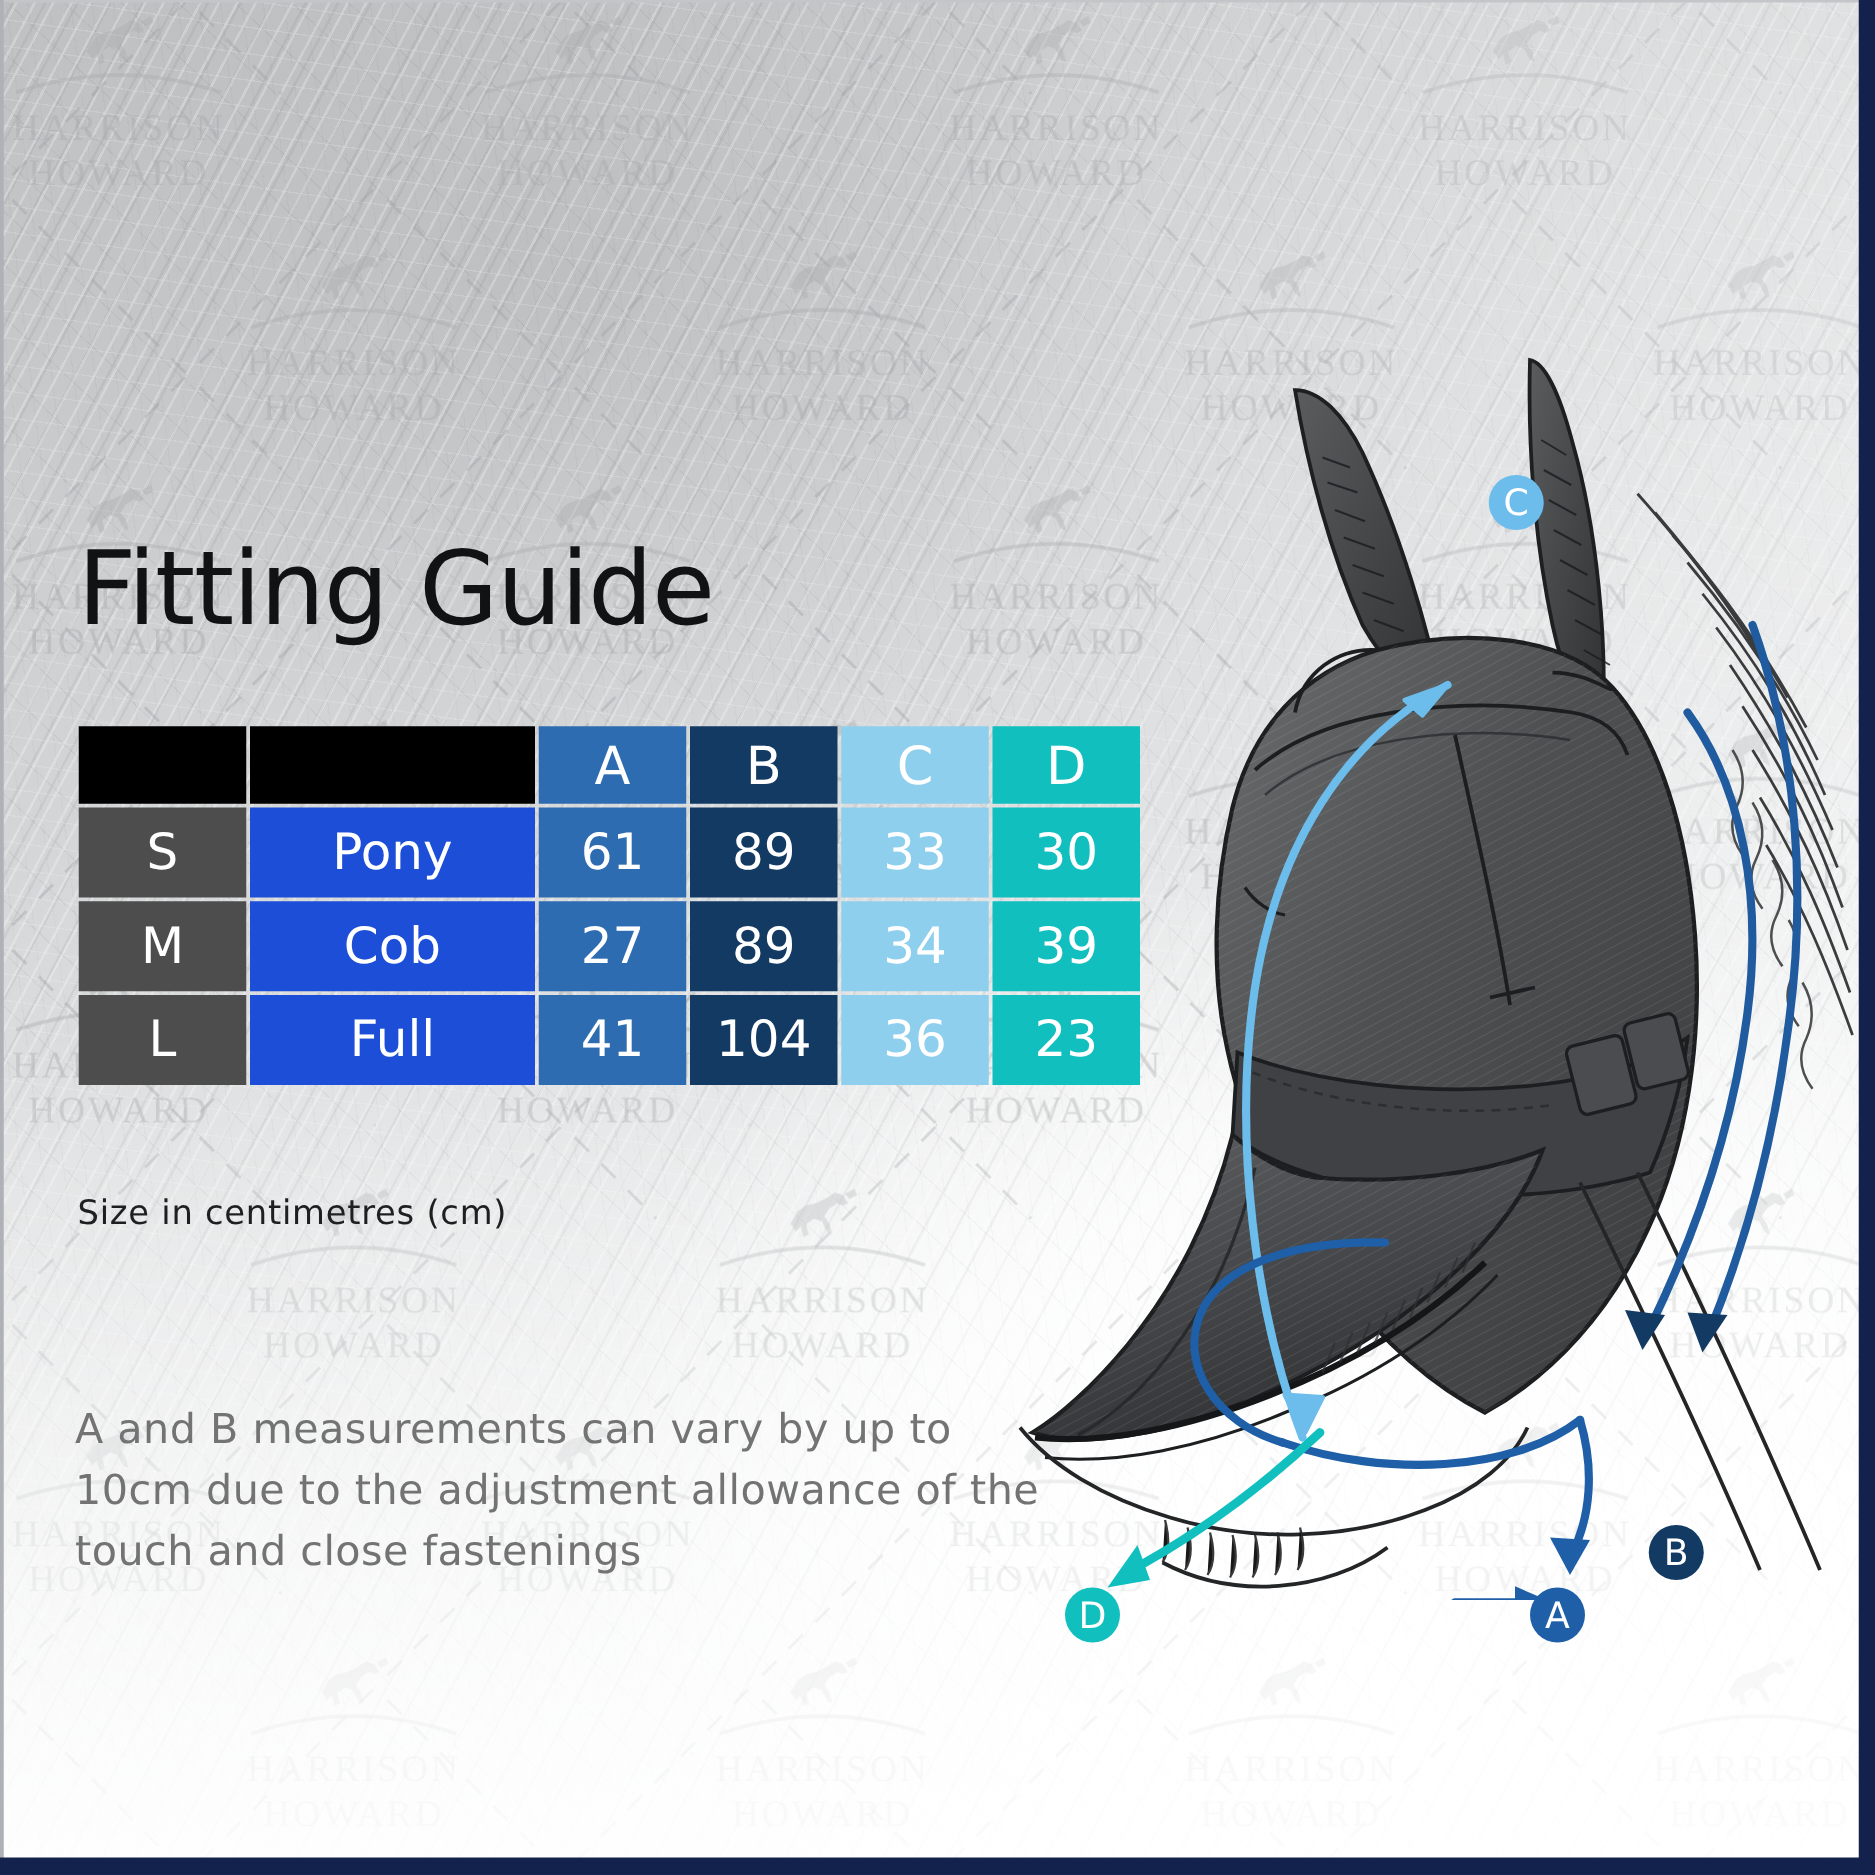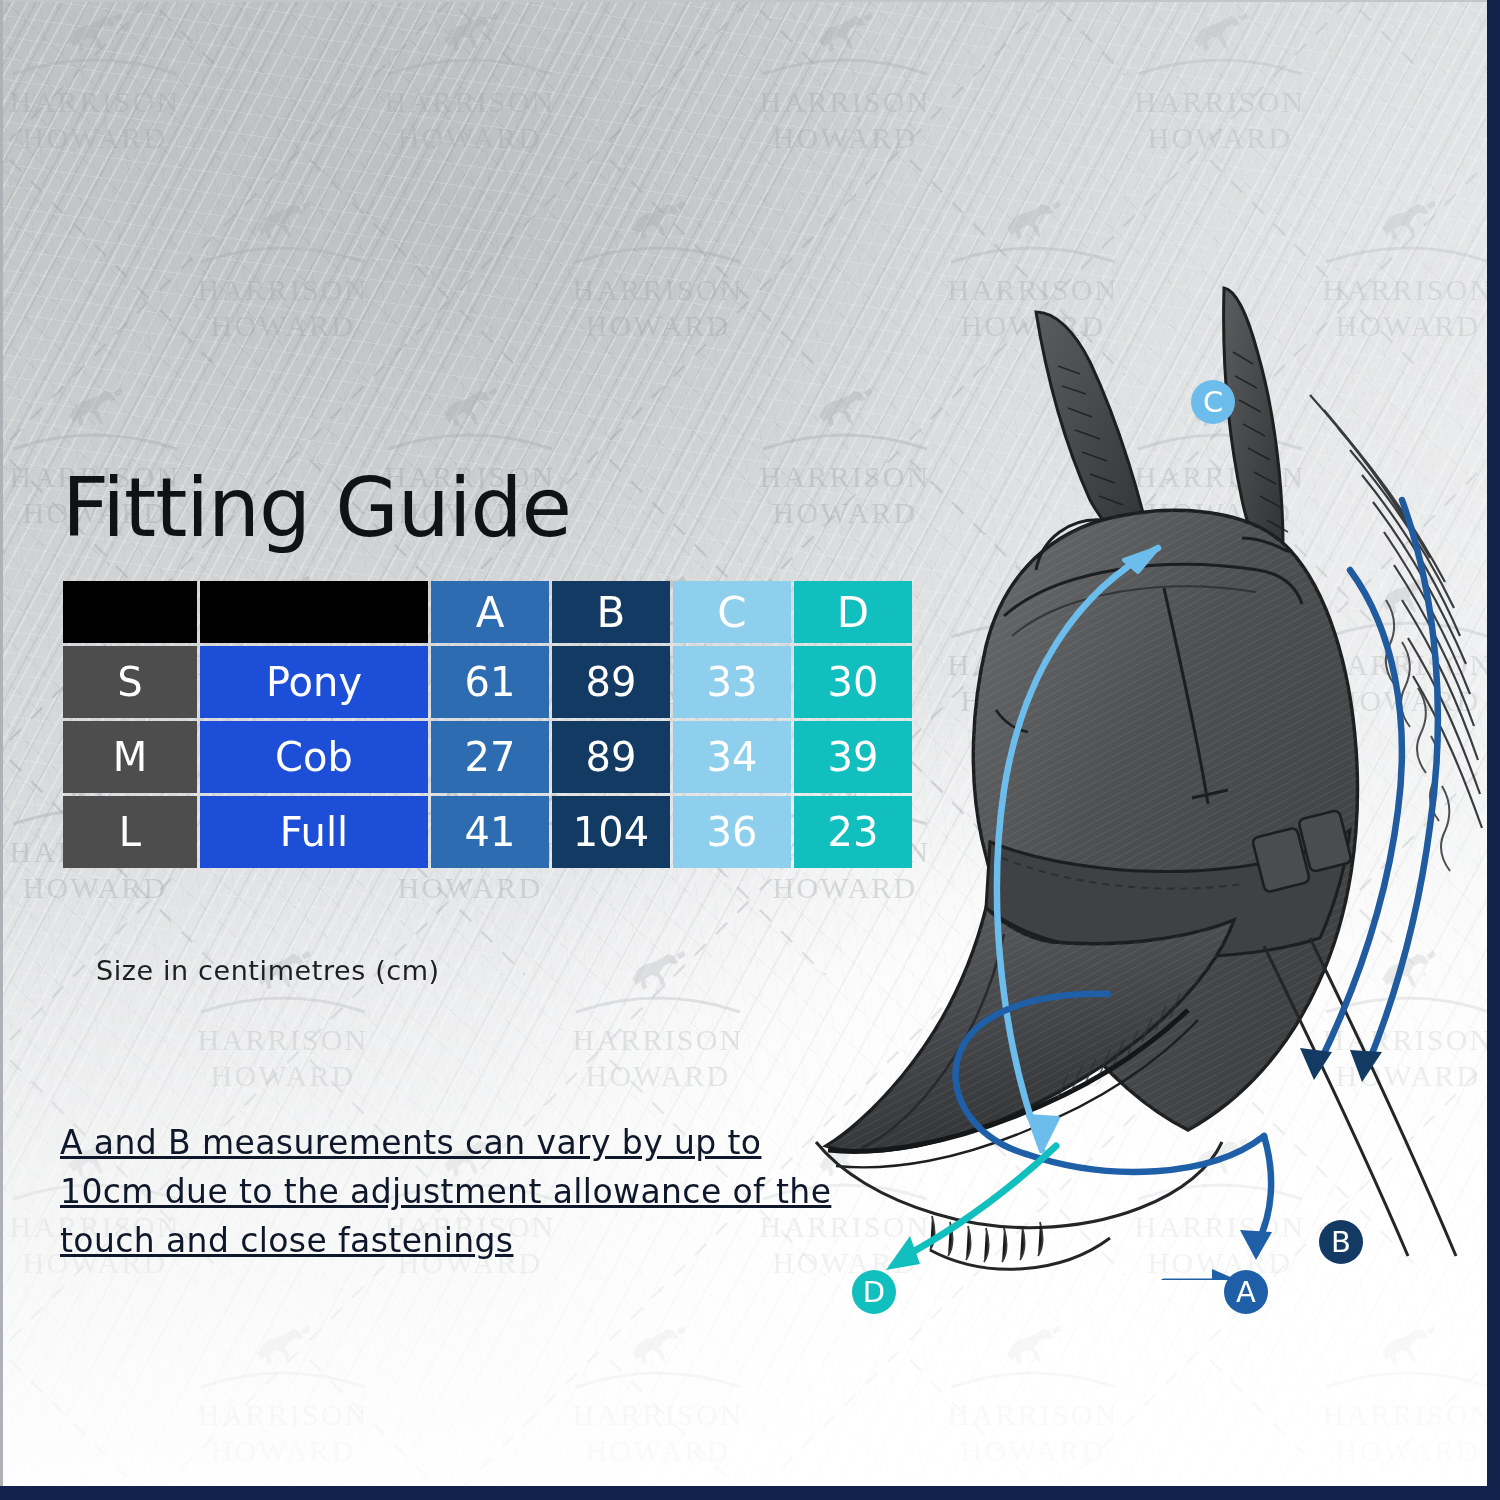--- a/index.html
+++ b/index.html
@@ -75,21 +75,20 @@
   .title {
     position: absolute;
     left: 62px;
     top: 424px;
     font-size: 82px;
     font-weight: 400;
     color: #111214;
     letter-spacing: -1px;
     white-space: nowrap;
     font-family: "DejaVu Sans", sans-serif;
-    margin-top: 36px;
   }
 
   
   .size-table {
     position: absolute;
     left: 60px;
     top: 578px;
     border-collapse: separate;
     border-spacing: 3px;
     table-layout: fixed;
@@ -119,34 +118,32 @@
   .hd-row td { height: 62px; font-size: 42px; }
 
   .size-note {
     position: absolute;
     left: 62px;
     top: 955px;
     font-size: 27px;
     color: #1d1f21;
     letter-spacing: 0.6px;
     font-family: "DejaVu Sans", sans-serif;
-    margin-left: 34px;
   }
 
   .foot-note {
     position: absolute;
     left: 60px;
     top: 1118px;
     width: 790px;
     font-size: 33px;
     line-height: 49px;
-    color: #0f172a;
+    color: #737373;
     letter-spacing: 0.4px;
     font-family: "DejaVu Sans", sans-serif;
-    text-decoration: underline;
   }
 
   
   .horse-wrap {
     position: absolute;
     left: 790px;
     top: 270px;
     width: 700px;
     height: 1010px;
   }

